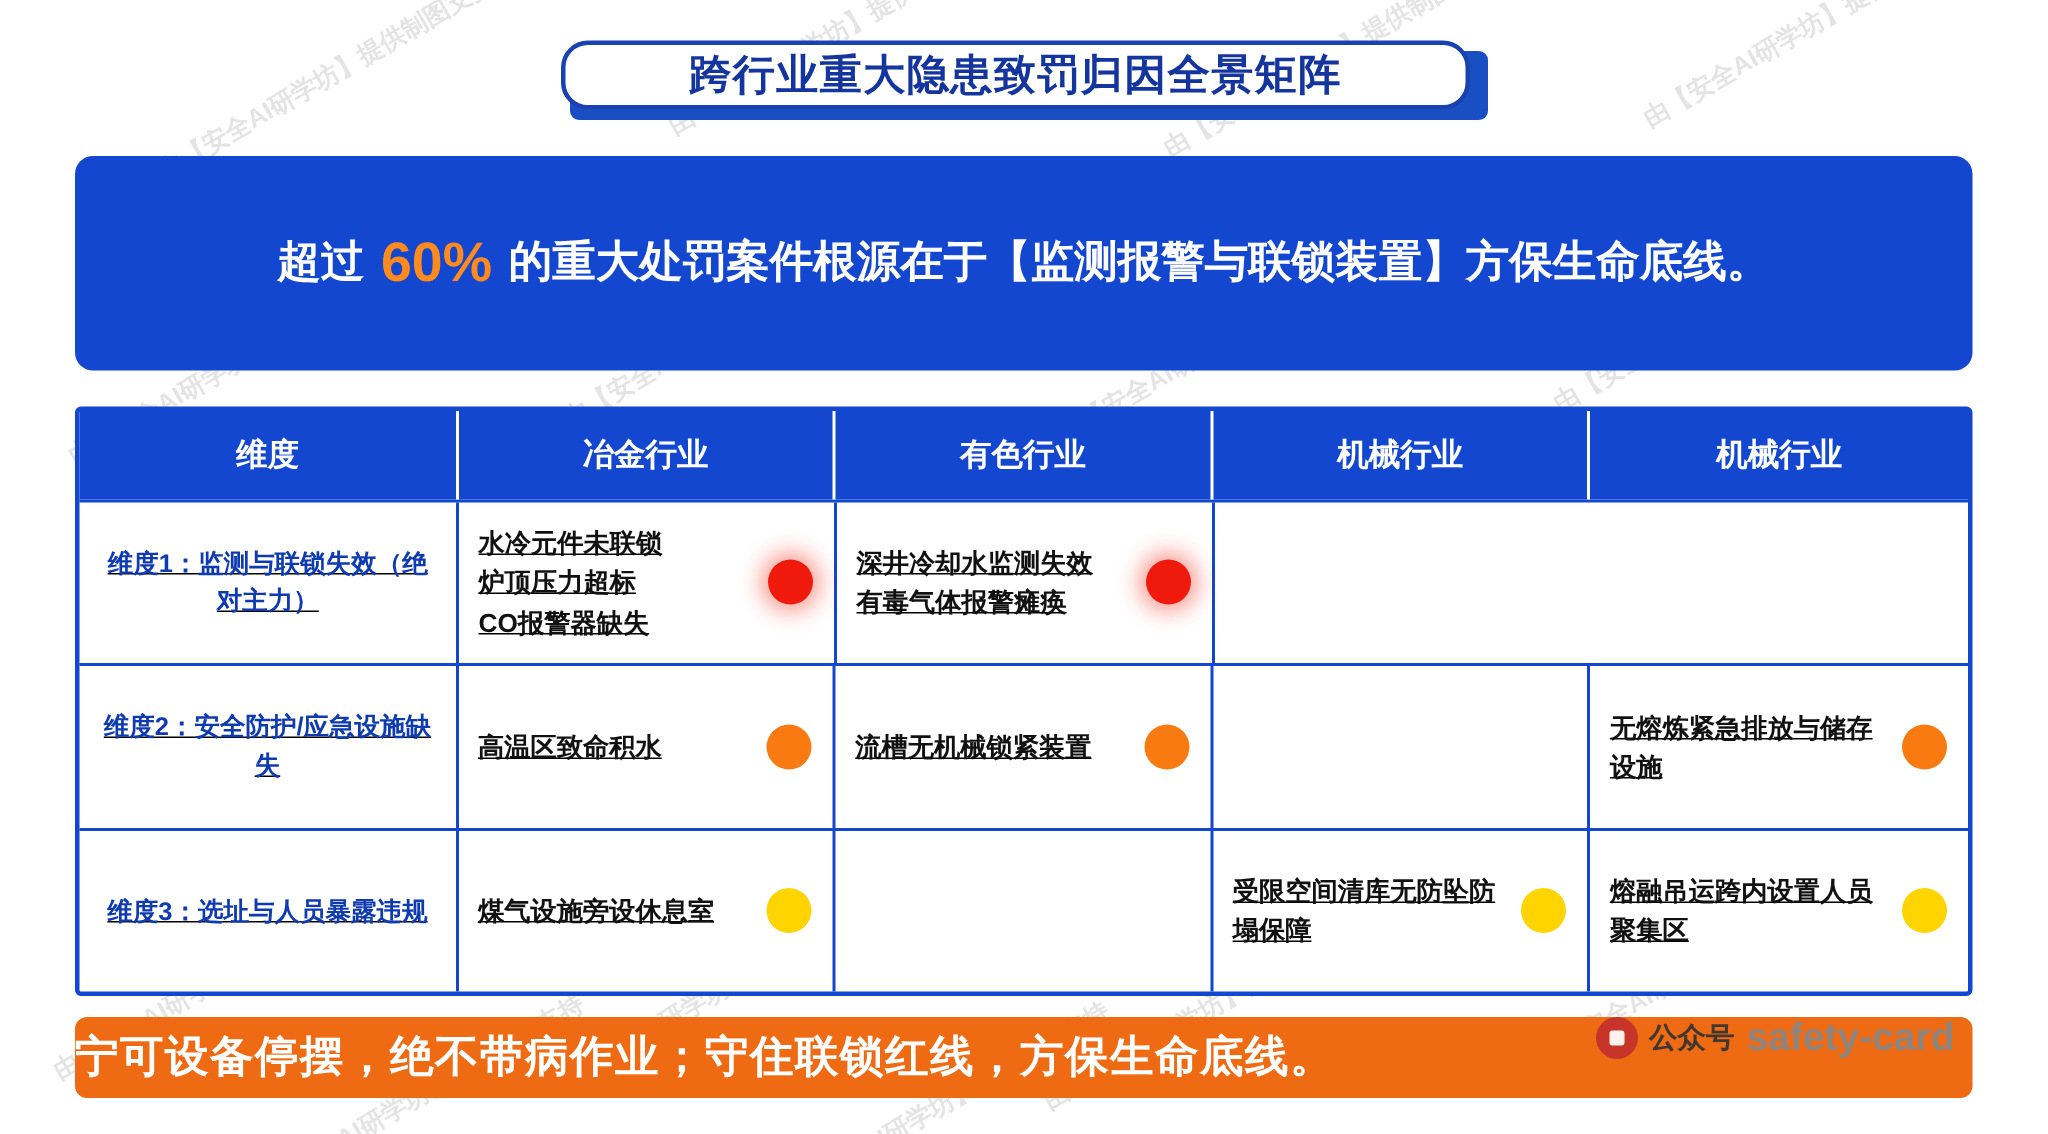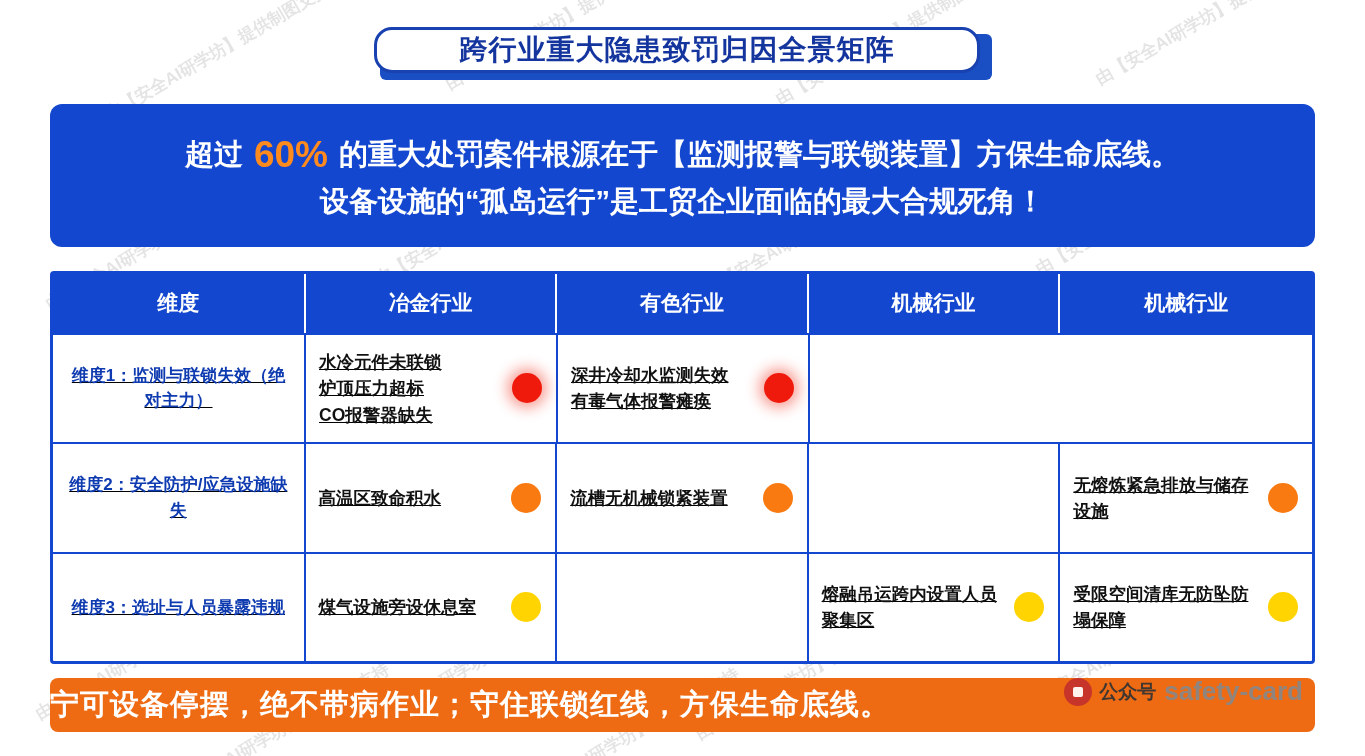--- a/index.html
+++ b/index.html
@@ -247,21 +247,20 @@
     <div class="title-shadow"></div>
     <div class="title-box">
       <span class="title-text">跨行业重大隐患致罚归因全景矩阵</span>
     </div>
   </div>
 
   <div class="banner">
     <div class="banner-line">
       <span>超过 </span><span class="hl">60%</span><span> 的重大处罚案件根源在于【监测报警与联锁装置】方保生命底线。</span>
     </div>
-    <div class="banner-line">设备设施的“孤岛运行”是工贸企业面临的最大合规死角！</div>
   </div>
 
   <div class="matrix">
 
     <div class="mrow head">
       <div class="cell c-dim">维度</div>
       <div class="cell c-ind">冶金行业</div>
       <div class="cell c-ind">有色行业</div>
       <div class="cell c-ind">机械行业</div>
       <div class="cell c-ind">机械行业</div>
@@ -310,25 +309,25 @@
         <div class="dim-label">维度3：选址与人员暴露违规</div>
       </div>
       <div class="cell c-ind">
         <div class="cell-text">煤气设施旁设休息室</div>
         <span class="dot yellow"></span>
       </div>
       <div class="cell c-ind">
         <div class="cell-text"></div>
       </div>
       <div class="cell c-ind">
+        <div class="cell-text">受限空间清库无防坠防塌保障</div>
+        <span class="dot yellow"></span>
+      </div>
+      <div class="cell c-ind">
         <div class="cell-text">熔融吊运跨内设置人员聚集区</div>
-        <span class="dot yellow"></span>
-      </div>
-      <div class="cell c-ind">
-        <div class="cell-text">受限空间清库无防坠防塌保障</div>
         <span class="dot yellow"></span>
       </div>
     </div>
 
   </div>
 
   <div class="footer">
     <span class="footer-text">宁可设备停摆，绝不带病作业；守住联锁红线，方保生命底线。</span>
   </div>
 

